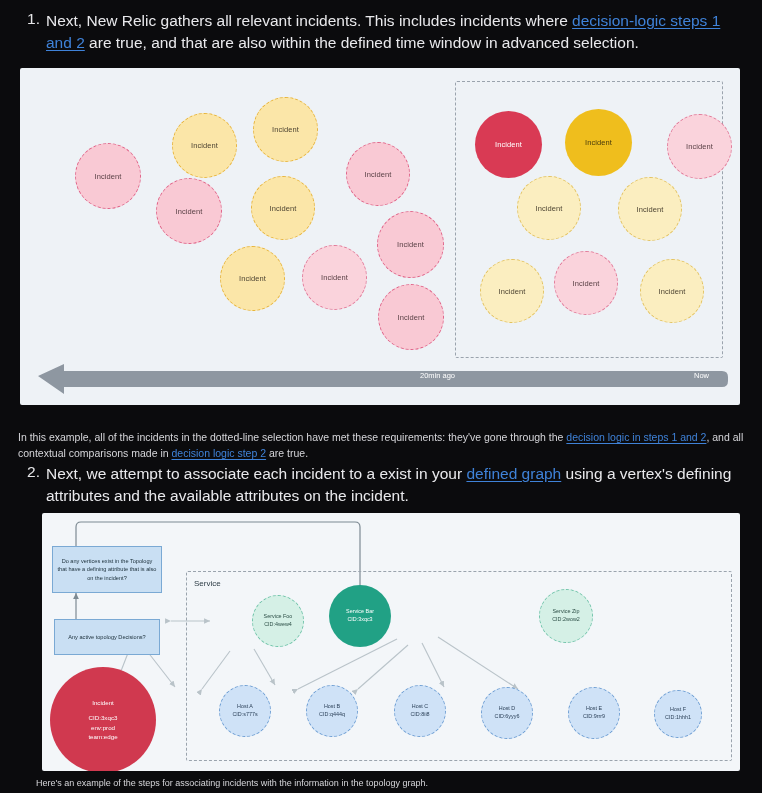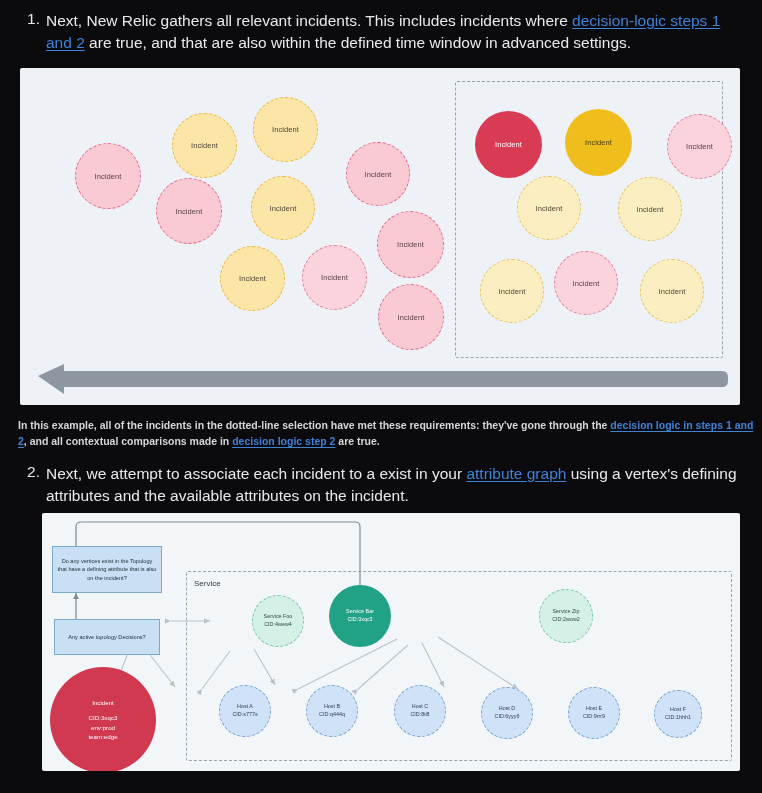--- a/index.html
+++ b/index.html
@@ -17,22 +17,21 @@
     font-size:15.5px;color:#e6e6e8;
   }
   .step-text{
     margin-left:46px;margin-right:22px;
     font-size:15.5px;line-height:1.42;color:#e9e9ec;
   }
   a.lnk{color:#3f82d8;text-decoration:underline;text-underline-offset:2px;}
 
   .caption{
     font-size:10.5px;line-height:1.5;color:#d6d6da;
-    margin:6px 18px 0 18px;
-    font-weight:bold;
+    margin:18px 18px 0 18px;
   }
   .caption a.lnk{font-size:10.5px;}
 
   
   .fig1{
     position:absolute;left:20px;top:68px;width:720px;height:337px;
     background:#eef2f6;border-radius:2px;overflow:hidden;
   }
   .bubble{
     position:absolute;border-radius:50%;
@@ -91,21 +90,21 @@
   .fig1svg{position:absolute;left:0;top:0;width:720px;height:337px;}
   .cap2{position:absolute;left:36px;top:778px;font-size:9px;color:#d6d6da;}
 </style>
 </head>
 <body>
 
 <div class="page">
 
   <div style="position:absolute;left:0;top:10px;width:762px;">
     <span class="step-num">1.</span>
-    <div class="step-text"><span>Next, New Relic gathers all relevant incidents. This includes incidents where </span><a class="lnk" href="#">decision-logic steps 1 and 2</a><span> are true, and that are also within the defined time window in advanced settings.</span></div>
+    <div class="step-text"><span>Next, New Relic gathers all relevant incidents. This includes incidents where </span><a class="lnk" href="#">decision-logic steps 1 and 2</a><span> are true, and that are also within the defined time window in advanced selection.</span></div>
   </div>
 
   <div class="fig1">
 
     <div class="selbox"></div>
 
     <div>
       <div class="bubble b-pink" style="left:55px;top:75px;width:66px;height:66px;">Incident</div>
       <div class="bubble b-yellow" style="left:152px;top:45px;width:65px;height:65px;">Incident</div>
       <div class="bubble b-yellow" style="left:233px;top:29px;width:65px;height:65px;">Incident</div>
@@ -125,27 +124,31 @@
       <div class="bubble b-yellow-l" style="left:497px;top:108px;width:64px;height:64px;">Incident</div>
       <div class="bubble b-yellow-l" style="left:598px;top:109px;width:64px;height:64px;">Incident</div>
       <div class="bubble b-yellow-l" style="left:460px;top:191px;width:64px;height:64px;">Incident</div>
       <div class="bubble b-pink2" style="left:534px;top:183px;width:64px;height:64px;">Incident</div>
       <div class="bubble b-yellow-l" style="left:620px;top:191px;width:64px;height:64px;">Incident</div>
     </div>
 
     <svg class="fig1svg" viewBox="0 0 720 337">
       <path d="M 18 308 L 44 296 L 44 303 L 702 303 Q 708 303 708 309 L 708 313 Q 708 319 702 319 L 44 319 L 44 326 Z" fill="#8e97a1"></path>
     </svg>
+    <div class="timeline">
+      <span class="tl-label" style="left:382px;">20min ago</span>
+      <span class="tl-label" style="left:656px;">Now</span>
+    </div>
   </div>
 
   <div class="caption" style="position:absolute;left:0;top:412px;width:740px;"><span>In this example, all of the incidents in the dotted-line selection have met these requirements: they've gone through the </span><a class="lnk" href="#">decision logic in steps 1 and 2</a><span>, and all contextual comparisons made in </span><a class="lnk" href="#">decision logic step 2</a><span> are true.</span></div>
 
   <div style="position:absolute;left:0;top:463px;width:762px;">
     <span class="step-num">2.</span>
-    <div class="step-text"><span>Next, we attempt to associate each incident to a exist in your </span><a class="lnk" href="#">attribute graph</a><span> using a vertex's defining attributes and the available attributes on the incident.</span></div>
+    <div class="step-text"><span>Next, we attempt to associate each incident to a exist in your </span><a class="lnk" href="#">defined graph</a><span> using a vertex's defining attributes and the available attributes on the incident.</span></div>
   </div>
 
   <div class="fig2">
 
     <svg class="f2svg" viewBox="0 0 698 258">
       <defs>
         <marker id="ah" markerWidth="7" markerHeight="7" refX="5.4" refY="2.6" orient="auto">
           <path d="M0,0 L5.4,2.6 L0,5.2 z" fill="#7d8a93"></path>
         </marker>
         <marker id="ahl" markerWidth="7" markerHeight="7" refX="5.4" refY="2.6" orient="auto">
@@ -226,14 +229,15 @@
     <div class="fcircle c-host" style="left:526px;top:174px;width:52px;height:52px;">
       <div>Host E</div>
       <div>CID:9rrr9</div>
     </div>
     <div class="fcircle c-host" style="left:612px;top:177px;width:48px;height:48px;">
       <div>Host F</div>
       <div>CID:1hhh1</div>
     </div>
   </div>
 
+  <div class="cap2">Here's an example of the steps for associating incidents with the information in the topology graph.</div>
 
 </div>
 
 </body></html>

